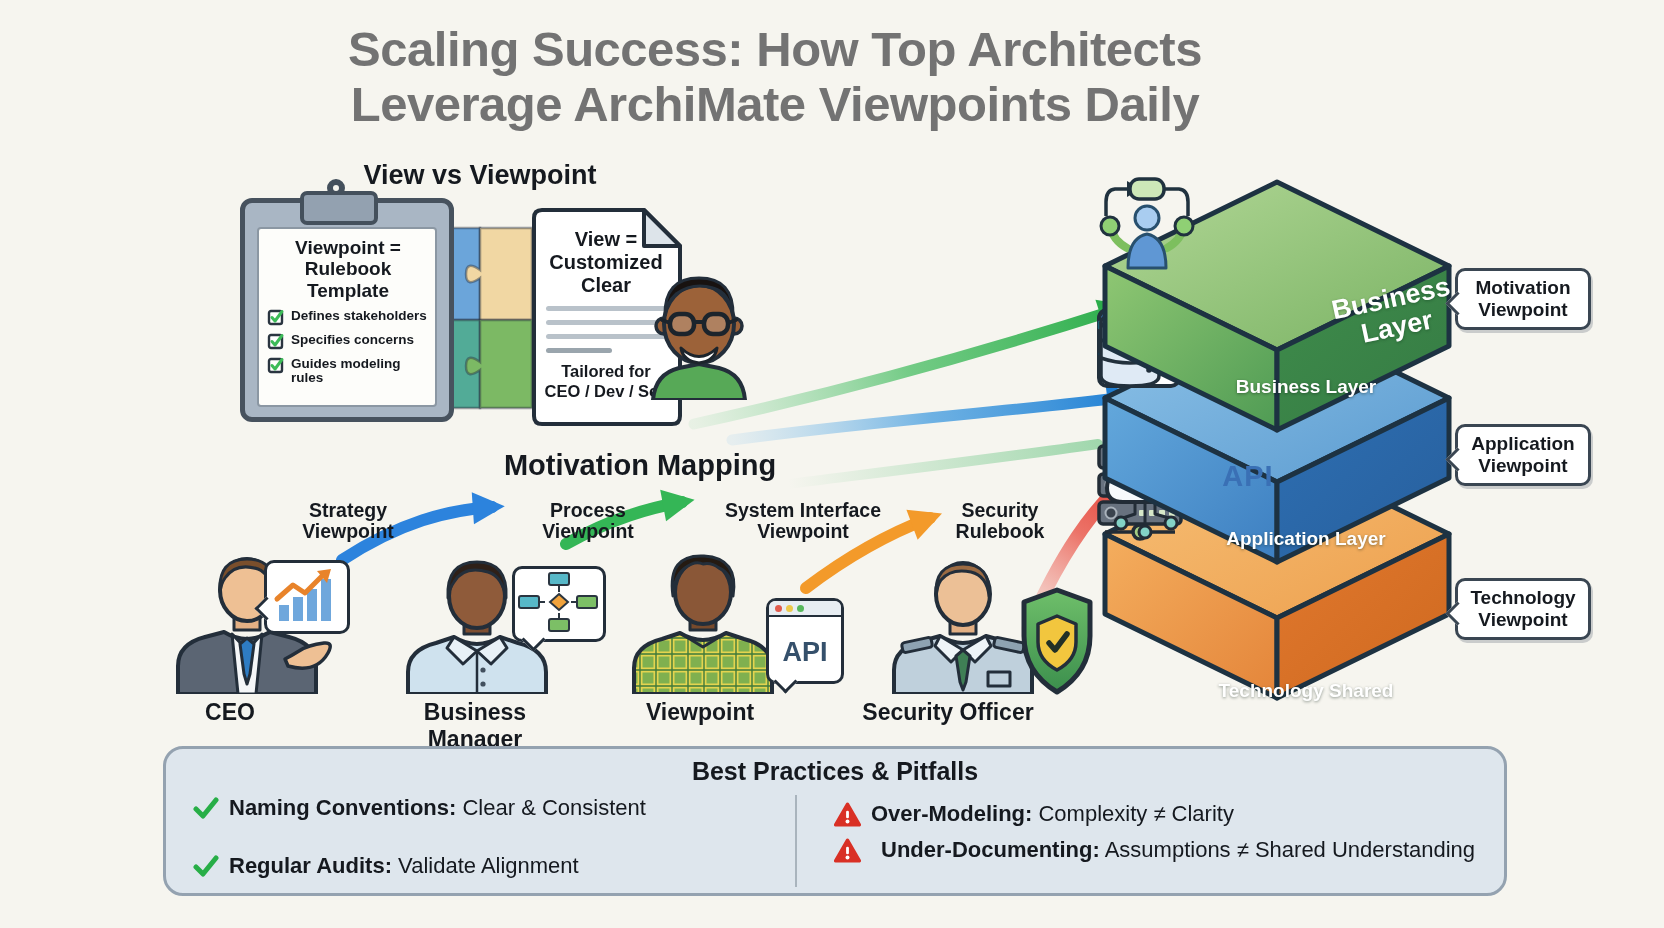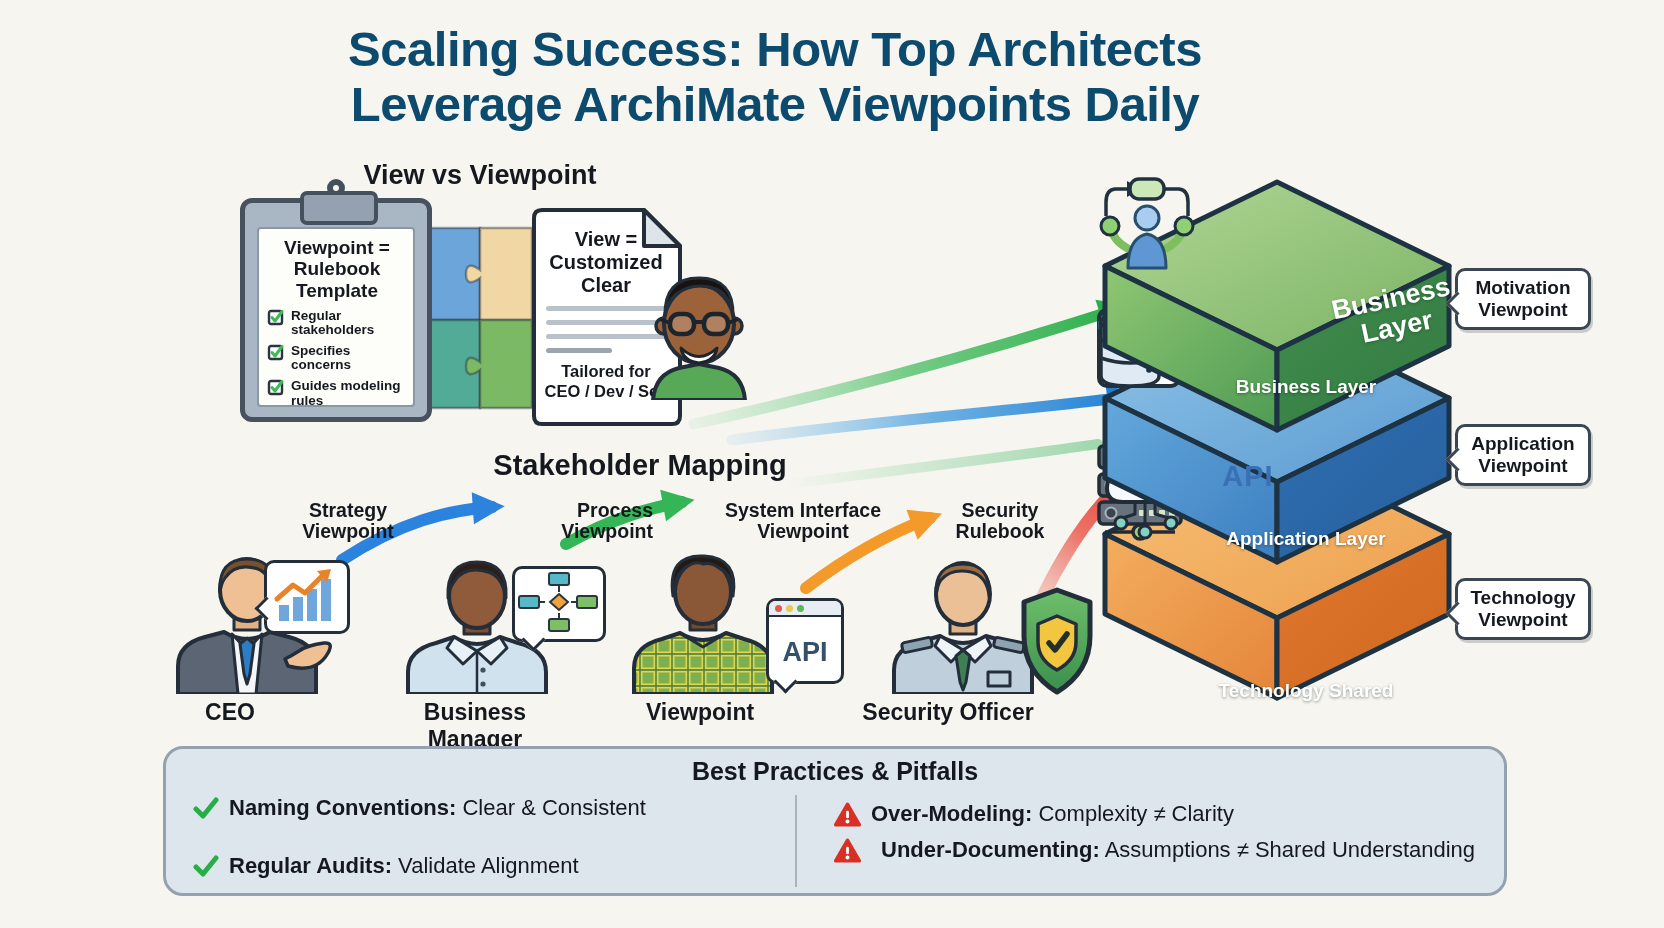--- a/index.html
+++ b/index.html
@@ -10,30 +10,30 @@
     font-family:"Liberation Sans", sans-serif;
     color:#15191f;
   }
   .pre{white-space:pre-line;}
   .abs{position:absolute;}
 
   
   .title{
     position:absolute;left:135px;top:22px;width:1280px;
     text-align:center;font-size:49px;line-height:1.13;font-weight:800;
-    letter-spacing:-0.5px;color:#0c4a6e;
+    letter-spacing:-0.5px;color:#737373;
   }
 
   
   .sec-heading{position:absolute;font-weight:800;color:#15191f;text-align:center;}
   .vvv-heading{left:340px;top:160px;width:280px;font-size:27px;}
   .sm-heading{left:470px;top:449px;width:340px;font-size:29px;}
 
   
-  .clipboard{position:absolute;left:240px;top:198px;width:192px;height:224px;
+  .clipboard{position:absolute;left:240px;top:198px;width:214px;height:224px;
     background:#a9b6c4;border:5px solid #47525e;border-radius:12px;z-index:5;}
   .clip-bar{position:absolute;left:55px;top:-12px;width:78px;height:34px;
     background:#93a1b0;border:4px solid #44505c;border-radius:7px;}
   .clip-ring{position:absolute;left:82px;top:-24px;width:18px;height:18px;
     border:6px solid #44505c;border-radius:50%;background:#f6f5ef;}
   .paper{position:absolute;left:12px;top:24px;right:12px;bottom:10px;
     background:#fdfdfa;border:2px solid #8b97a3;border-radius:4px;padding:8px 6px 4px 8px;}
   .cb-title{font-size:19px;line-height:1.12;font-weight:800;text-align:center;margin-bottom:8px;}
   .cb-item{display:flex;align-items:flex-start;gap:6px;margin-bottom:7px;
     font-size:13.5px;font-weight:700;line-height:1.05;}
@@ -62,21 +62,21 @@
   .fig-so{left:876px;top:556px;}
   .shield{position:absolute;left:1018px;top:586px;z-index:4;}
   .person-name{position:absolute;top:699px;text-align:center;font-size:23px;font-weight:800;z-index:3;}
   .name-ceo{left:155px;width:150px;}
   .name-bm{left:375px;width:200px;}
   .name-dev{left:605px;width:190px;}
   .name-so{left:848px;width:200px;}
   .vp-label{position:absolute;top:500px;text-align:center;font-size:19.5px;
     font-weight:800;line-height:1.1;z-index:2;}
   .vp-strategy{left:263px;width:170px;}
-  .vp-process{left:483px;width:170px;text-align:right;}
+  .vp-process{left:503px;width:170px;}
   .vp-sysint{left:693px;width:220px;}
   .vp-security{left:915px;width:170px;}
 
   
   .bubble{position:absolute;background:#fff;border:3.5px solid #232e3a;border-radius:10px;z-index:4;}
   .bubble::after{content:"";position:absolute;width:14px;height:14px;background:#fff;}
   .chart-bubble{left:264px;top:560px;width:86px;height:74px;}
   .chart-bubble::after{left:-9px;bottom:14px;border-left:3.5px solid #232e3a;
     border-bottom:3.5px solid #232e3a;transform:rotate(45deg);}
   .flow-bubble{left:512px;top:566px;width:94px;height:76px;}
@@ -162,21 +162,21 @@
     <div class="clip-bar"></div>
     <div class="paper">
       <div class="cb-title pre">Viewpoint =
 Rulebook
 Template</div>
       <div class="cb-item">
         <svg width="18" height="18" viewBox="0 0 18 18">
             <rect x="2" y="3" width="13" height="13" rx="2" fill="#fff" stroke="#2a3540" stroke-width="2.4"></rect>
             <path d="M5,9.5 L8,13 L15,3.5" fill="none" stroke="#3dbb58" stroke-width="3" stroke-linecap="round" stroke-linejoin="round"></path>
           </svg>
-        <span>Regular stakeholders</span>
+        <span>Defines stakeholders</span>
       </div>
       <div class="cb-item">
         <svg width="18" height="18" viewBox="0 0 18 18">
             <rect x="2" y="3" width="13" height="13" rx="2" fill="#fff" stroke="#2a3540" stroke-width="2.4"></rect>
             <path d="M5,9.5 L8,13 L15,3.5" fill="none" stroke="#3dbb58" stroke-width="3" stroke-linecap="round" stroke-linejoin="round"></path>
           </svg>
         <span>Specifies concerns</span>
       </div>
       <div class="cb-item">
         <svg width="18" height="18" viewBox="0 0 18 18">
@@ -209,21 +209,21 @@
     <circle cx="19" cy="58" r="8" fill="#9c6239" stroke="#232e3a" stroke-width="3.5"></circle>
     <circle cx="89" cy="58" r="8" fill="#9c6239" stroke="#232e3a" stroke-width="3.5"></circle>
     <ellipse cx="54" cy="56" rx="35" ry="39" fill="#9c6239" stroke="#232e3a" stroke-width="4"></ellipse>
     <path d="M20,48 Q19,10 54,10 Q89,10 88,48 Q84,24 68,20 Q48,14 31,26 Q21,35 20,48 Z" fill="#181210" stroke="#232e3a" stroke-width="3"></path>
     <rect x="25" y="46" width="24" height="20" rx="9" fill="rgba(255,255,255,0.2)" stroke="#1c242c" stroke-width="4.5"></rect>
     <rect x="59" y="46" width="24" height="20" rx="9" fill="rgba(255,255,255,0.2)" stroke="#1c242c" stroke-width="4.5"></rect>
     <path d="M49,54 H59 M25,55 L17,52 M83,55 L91,52" stroke="#1c242c" stroke-width="4" stroke-linecap="round"></path>
     <path d="M36,80 Q54,97 72,80 Q70,93 54,95 Q38,93 36,80 Z" fill="#ffffff" stroke="#1c242c" stroke-width="3" stroke-linejoin="round"></path>
   </svg>
 
-  <div class="sec-heading sm-heading">Stakeholder Mapping</div>
+  <div class="sec-heading sm-heading">Motivation Mapping</div>
 
   <svg class="arrows" width="1664" height="928" viewBox="0 0 1664 928">
     <defs>
       <marker id="mBlueS" viewBox="0 0 12 12" refX="7" refY="6" markerWidth="3.2" markerHeight="3.2" orient="auto-start-reverse">
           <path d="M1,1 L11,6 L1,11 Z" fill="#2c83dd"></path>
         </marker>
       <marker id="mGreenS" viewBox="0 0 12 12" refX="7" refY="6" markerWidth="3.2" markerHeight="3.2" orient="auto-start-reverse">
           <path d="M1,1 L11,6 L1,11 Z" fill="#34b656"></path>
         </marker>
       <marker id="mOrange" viewBox="0 0 12 12" refX="7" refY="6" markerWidth="3.2" markerHeight="3.2" orient="auto-start-reverse">

